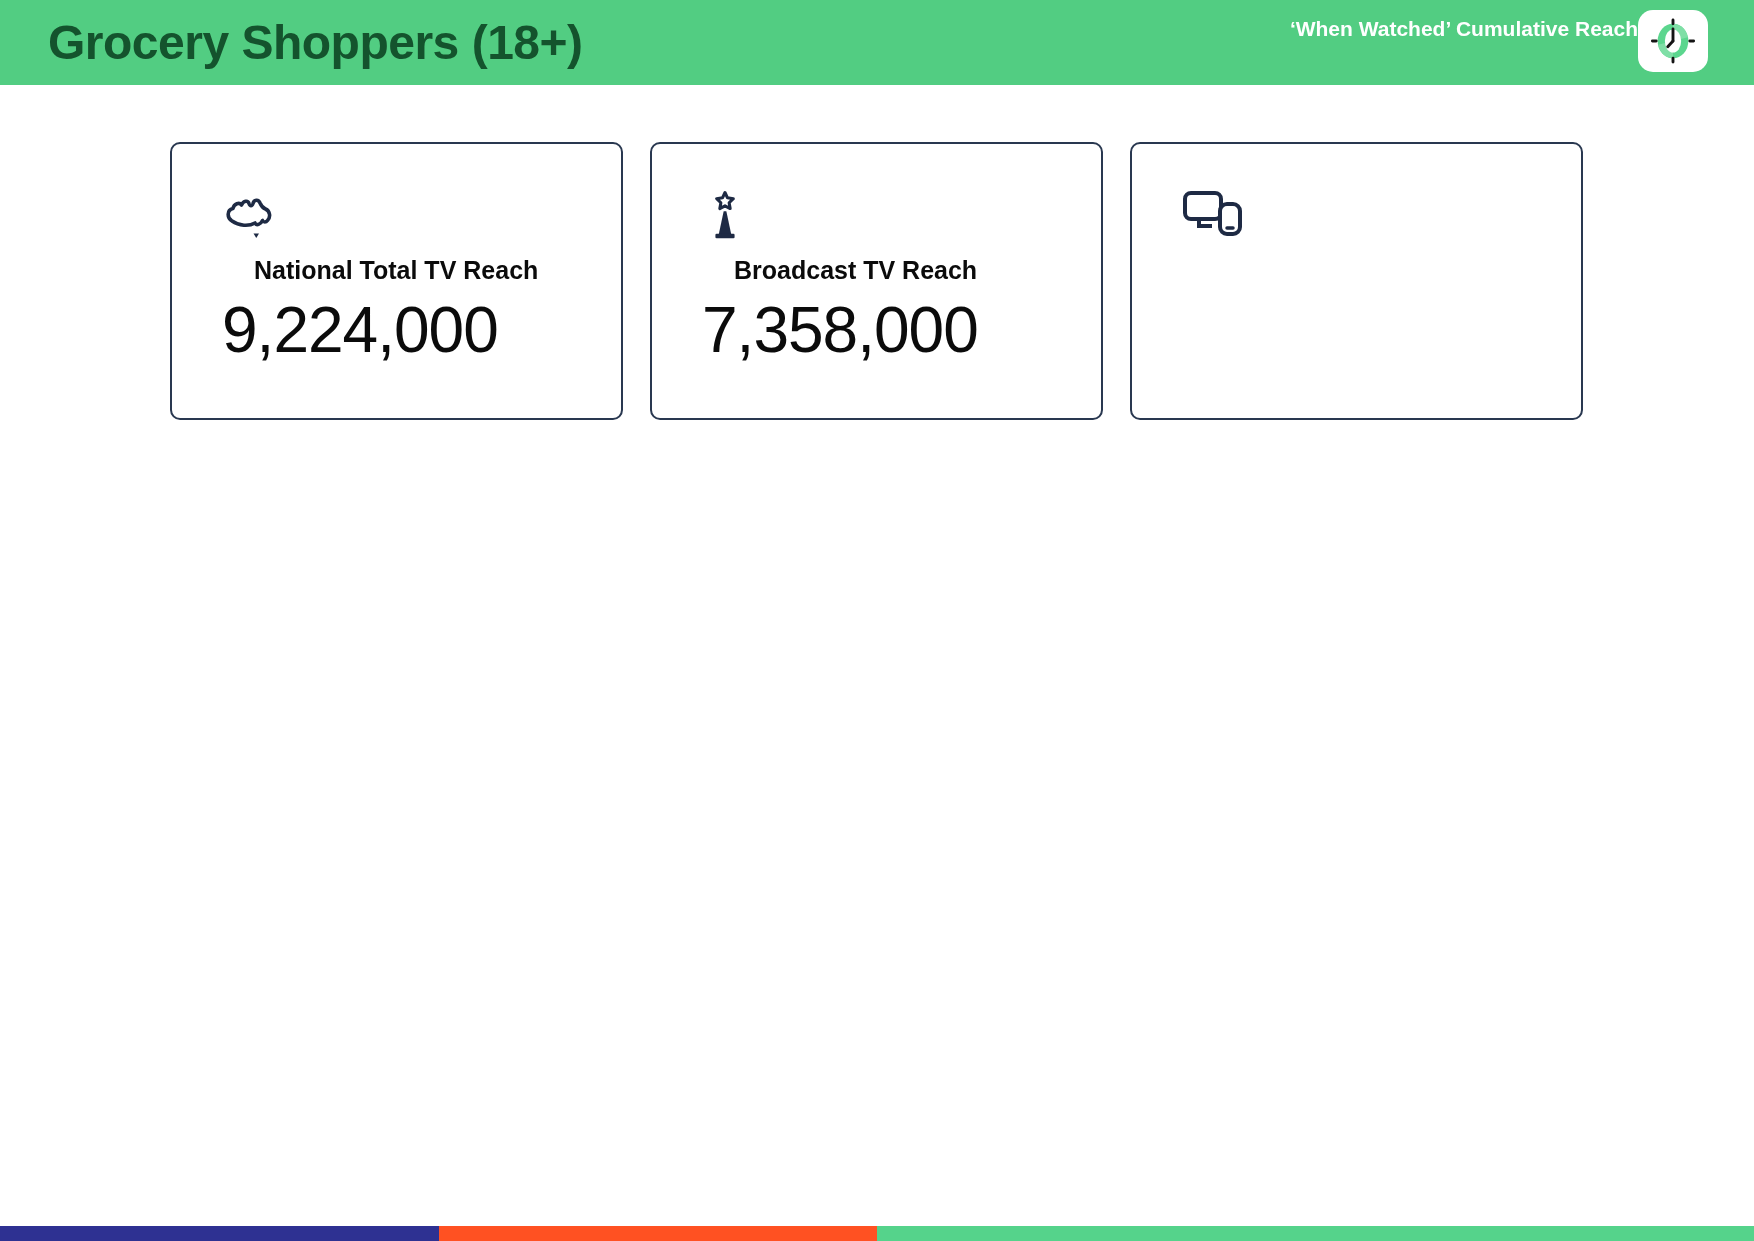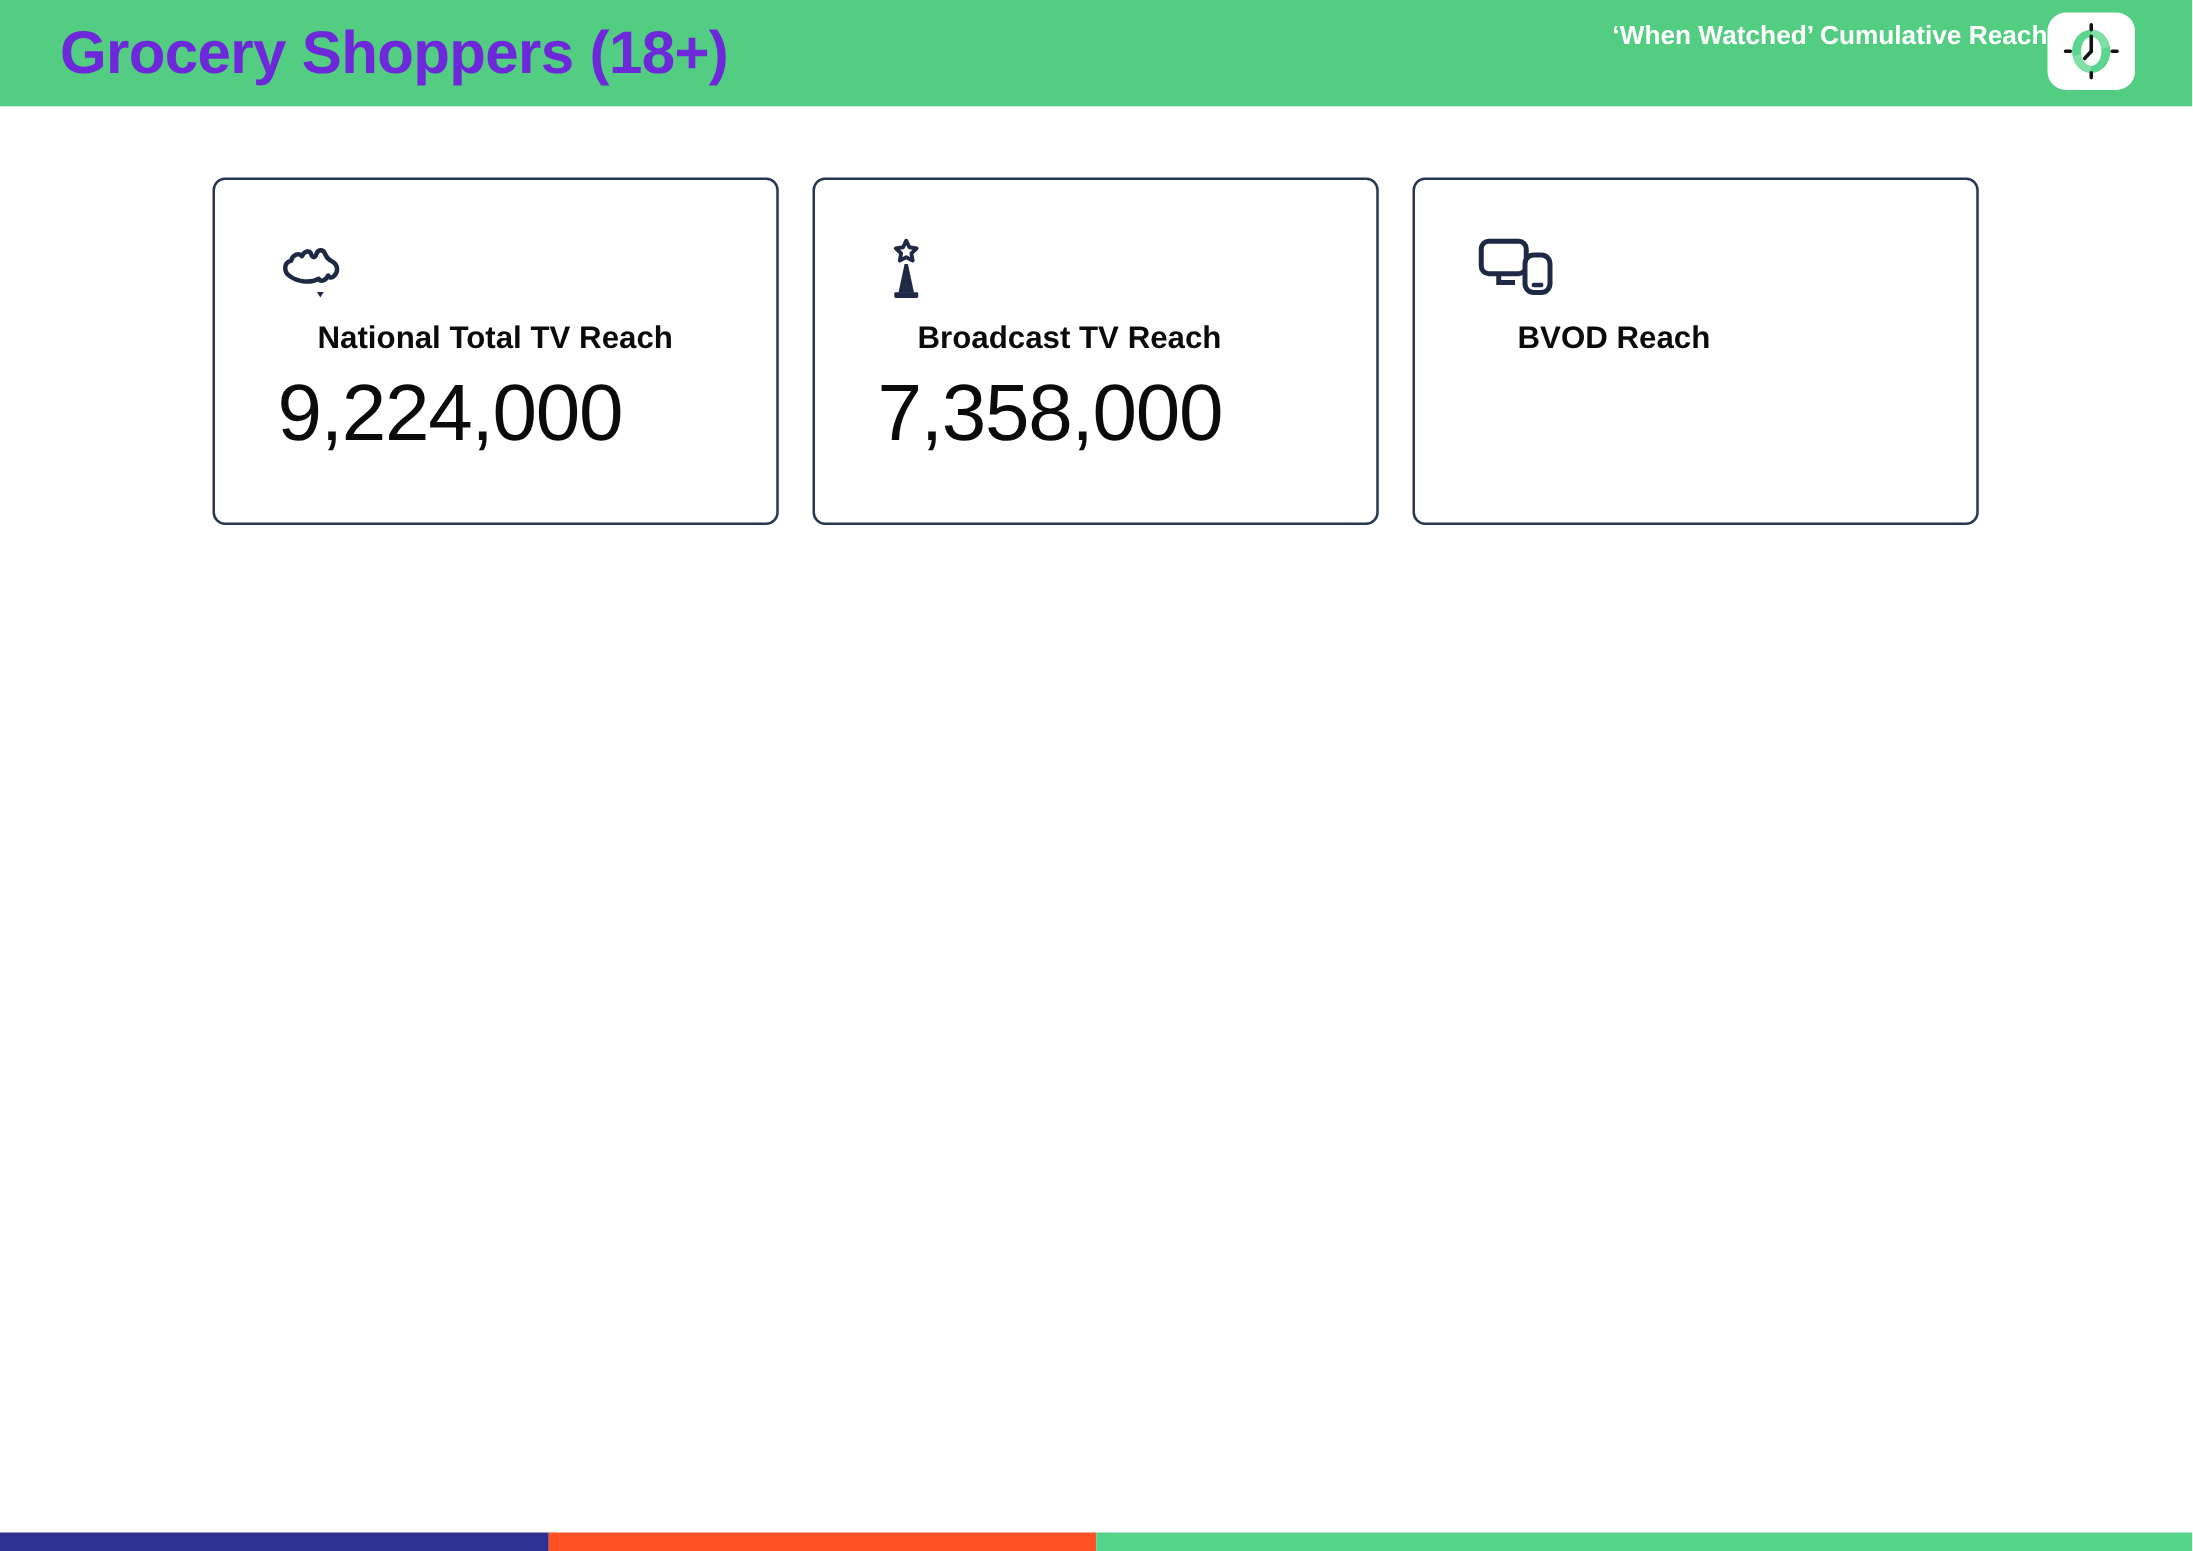--- a/index.html
+++ b/index.html
@@ -21,21 +21,21 @@
   .topbar{
     position:relative;
     width:100%;
     height:85px;
     background:#52CD82;
     display:flex;
     align-items:center;
   }
   .topbar-title{
     margin-left:48px;
-    color:#6d28d9;
+    color:#14532d;
     font-size:48px;
     font-weight:700;
     letter-spacing:-0.5px;
     white-space:nowrap;
   }
   .topbar-right{
     position:absolute;
     top:10px;
     right:46px;
     display:flex;
@@ -172,21 +172,20 @@
 
       <div class="card">
         <div class="card-icon">
           <svg width="62" height="48" viewBox="0 0 62 48">
             <rect x="3" y="3" width="36" height="26" rx="6" fill="none" stroke="var(--navy)" stroke-width="4"></rect>
             <path d="M17 29 v7 h13" fill="none" stroke="var(--navy)" stroke-width="4"></path>
             <rect x="38" y="14" width="20" height="30" rx="7" fill="#ffffff" stroke="var(--navy)" stroke-width="4"></rect>
             <path d="M45 38 h6" fill="none" stroke="var(--navy)" stroke-width="3.5" stroke-linecap="round"></path>
           </svg>
         </div>
-        <div class="card-label">BVOD Reach</div>
       </div>
 
     </section>
   </main>
 
   <footer class="bottom-bar">
     <div class="seg" style="background: rgb(46, 49, 146); width: 25%;"></div>
     <div class="seg" style="background: rgb(255, 81, 34); width: 25%;"></div>
     <div class="seg" style="background: rgb(85, 211, 139); width: 50%;"></div>
   </footer>

